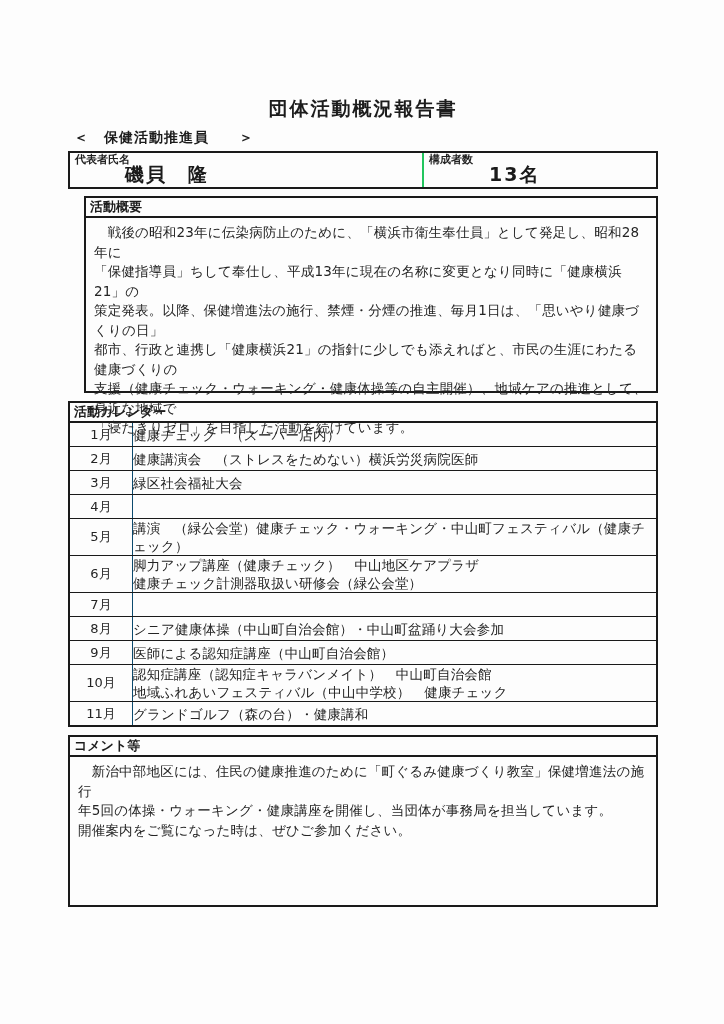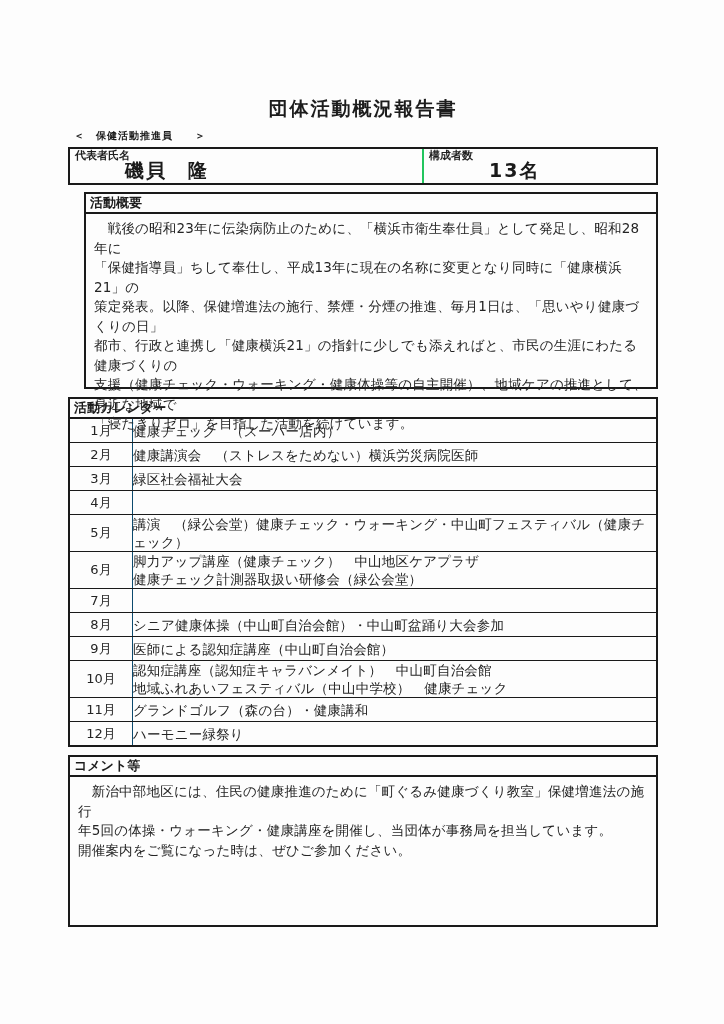--- a/index.html
+++ b/index.html
@@ -26,21 +26,21 @@
     margin-top: 88px;
     text-align: center;
     font-size: 19px;
     font-weight: bold;
     letter-spacing: 2px;
     color: #1c1c1c;
   }
   .doc-subtitle {
     margin-top: 7px;
     margin-left: 6px;
-    font-size: 10px;
+    font-size: 14px;
     font-weight: bold;
     letter-spacing: 1px;
     color: #1c1c1c;
   }
   .rep-table {
     margin-top: 4px;
     display: flex;
     border: 2px solid #1a1a1a;
     height: 34px;
     background: #fdfdfd;
@@ -196,24 +196,20 @@
             </tr>
             <tr>
               <td class="month-cell">10月</td>
               <td class="event-cell">認知症講座（認知症キャラバンメイト）　中山町自治会館
 地域ふれあいフェスティバル（中山中学校）　健康チェック</td>
             </tr>
             <tr>
               <td class="month-cell">11月</td>
               <td class="event-cell">グランドゴルフ（森の台）・健康講和</td>
             </tr>
-            <tr>
-              <td class="month-cell">12月</td>
-              <td class="event-cell">ハーモニー緑祭り</td>
-            </tr>
           </tbody>
       </table>
     </div>
 
     <div class="section-box comments-box">
       <div class="section-label">コメント等</div>
       <div class="section-text">　新治中部地区には、住民の健康推進のために「町ぐるみ健康づくり教室」保健増進法の施行
 年5回の体操・ウォーキング・健康講座を開催し、当団体が事務局を担当しています。
 開催案内をご覧になった時は、ぜひご参加ください。</div>
     </div>

